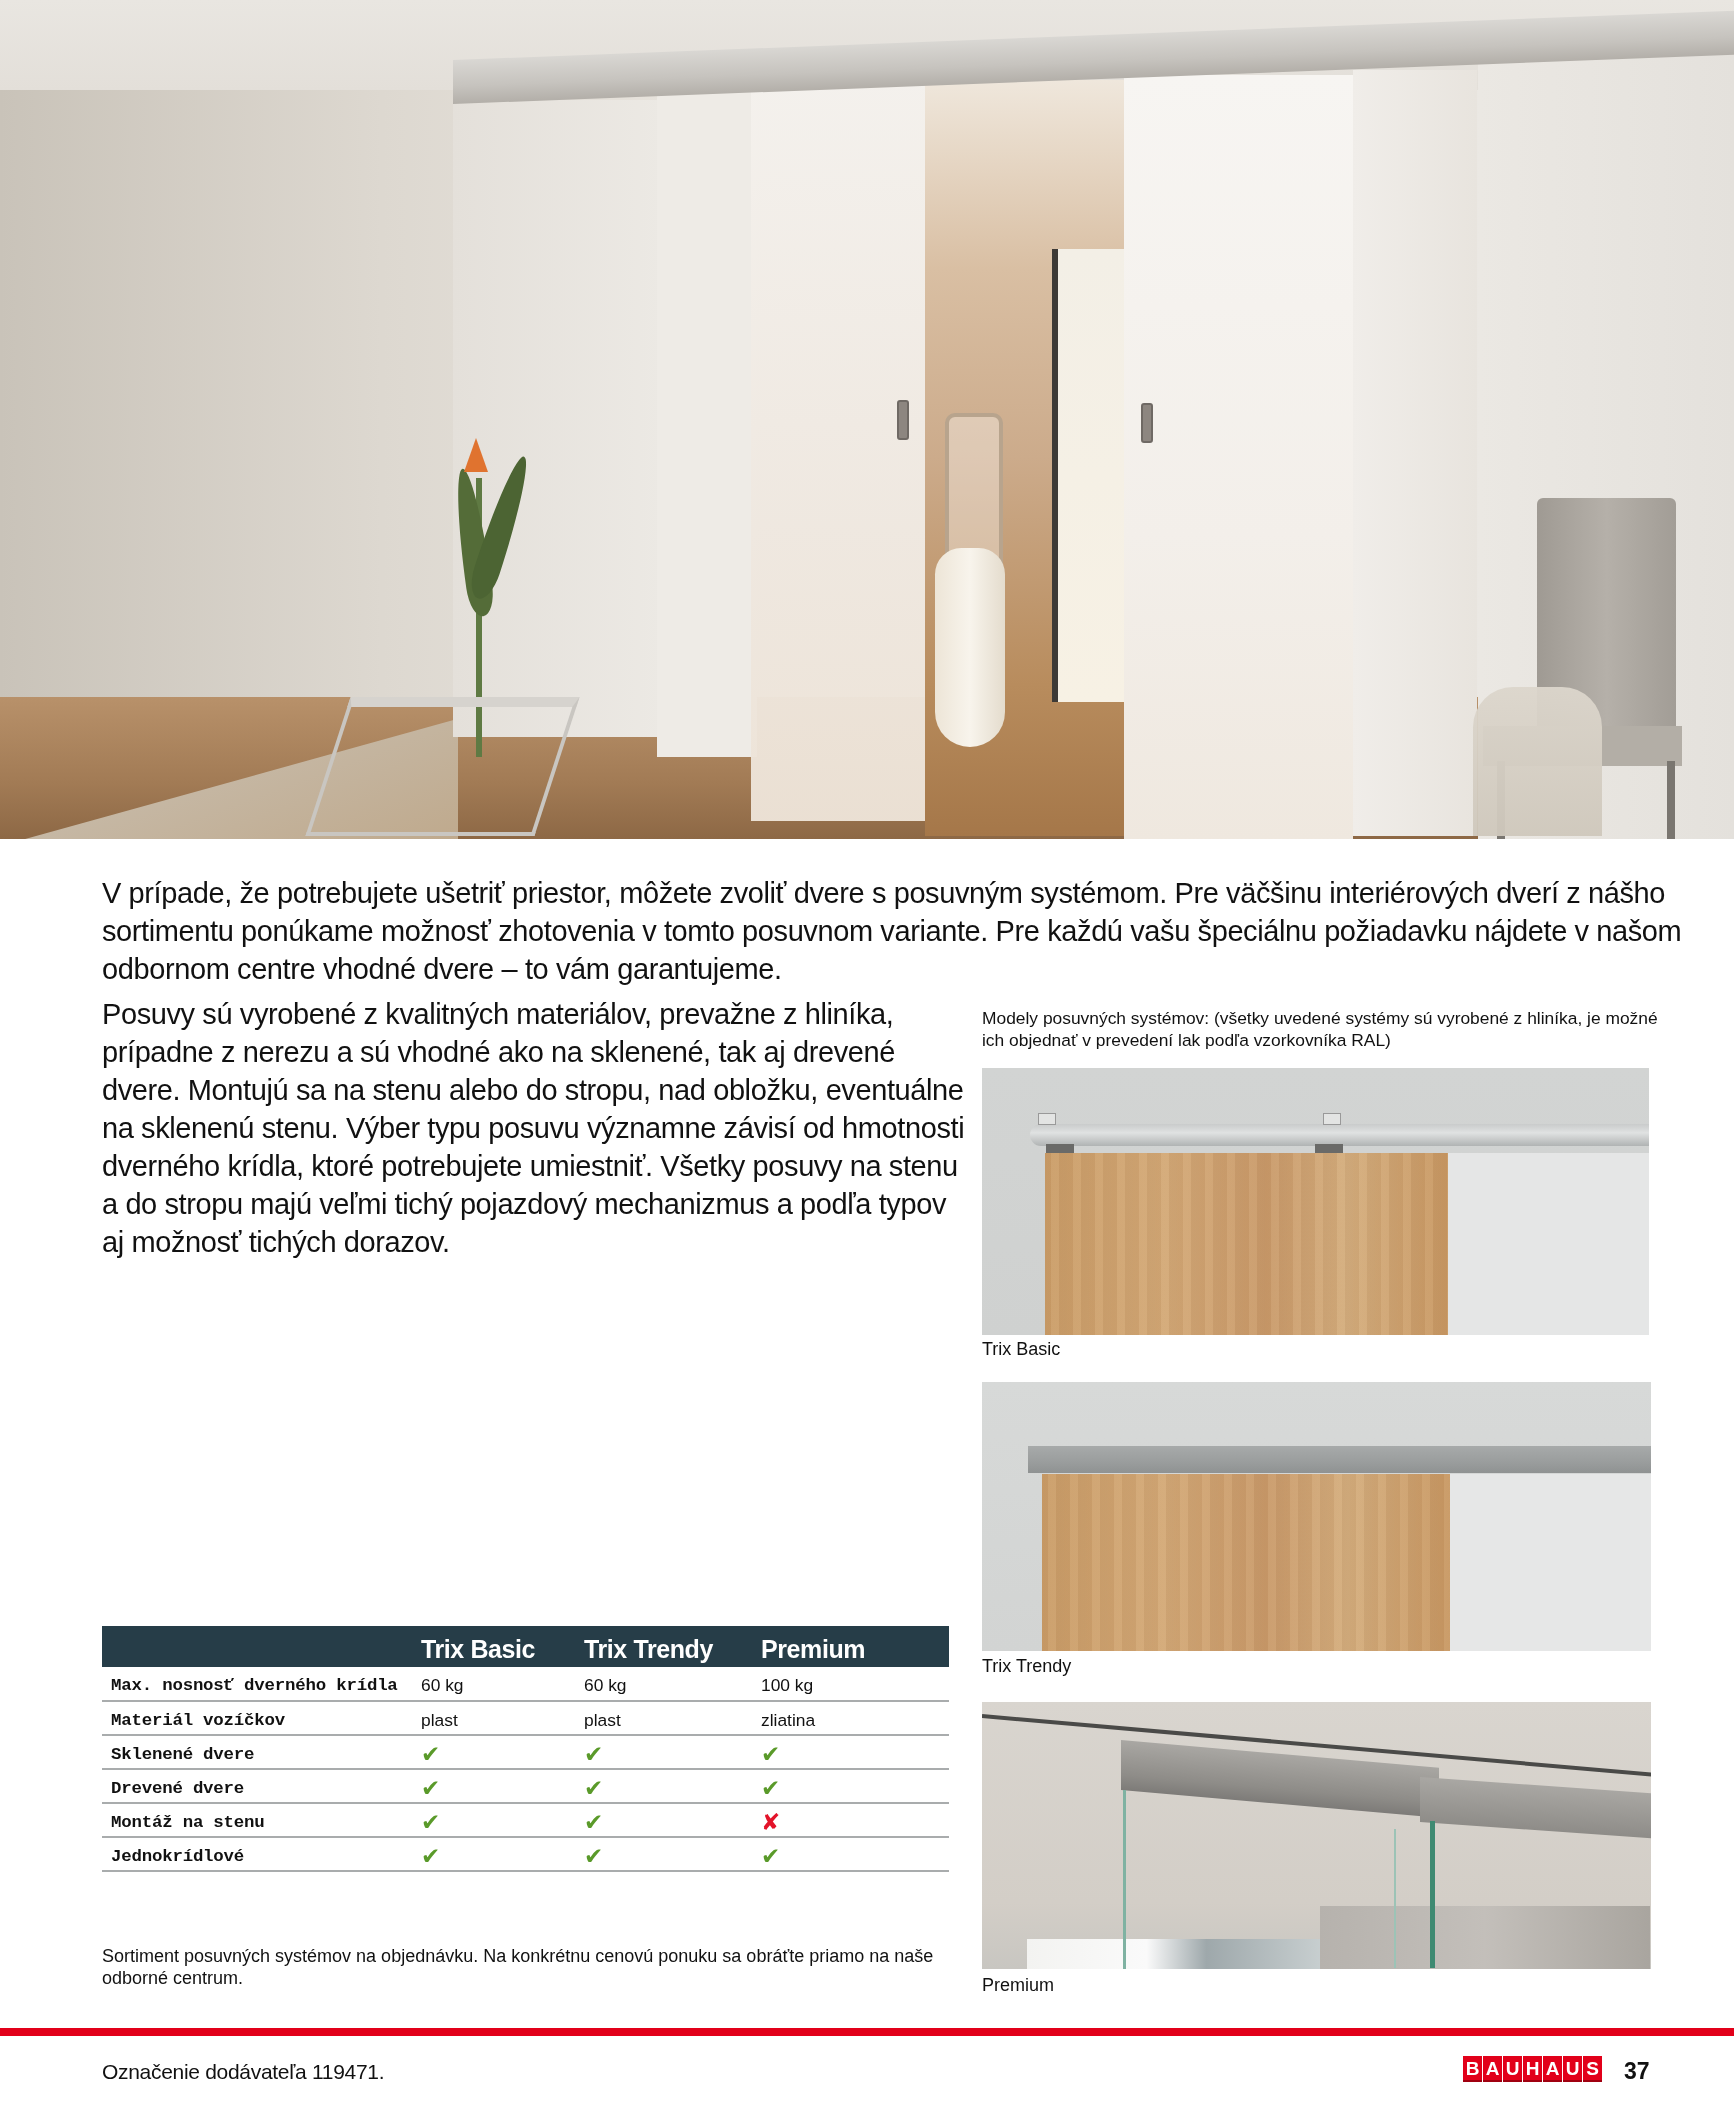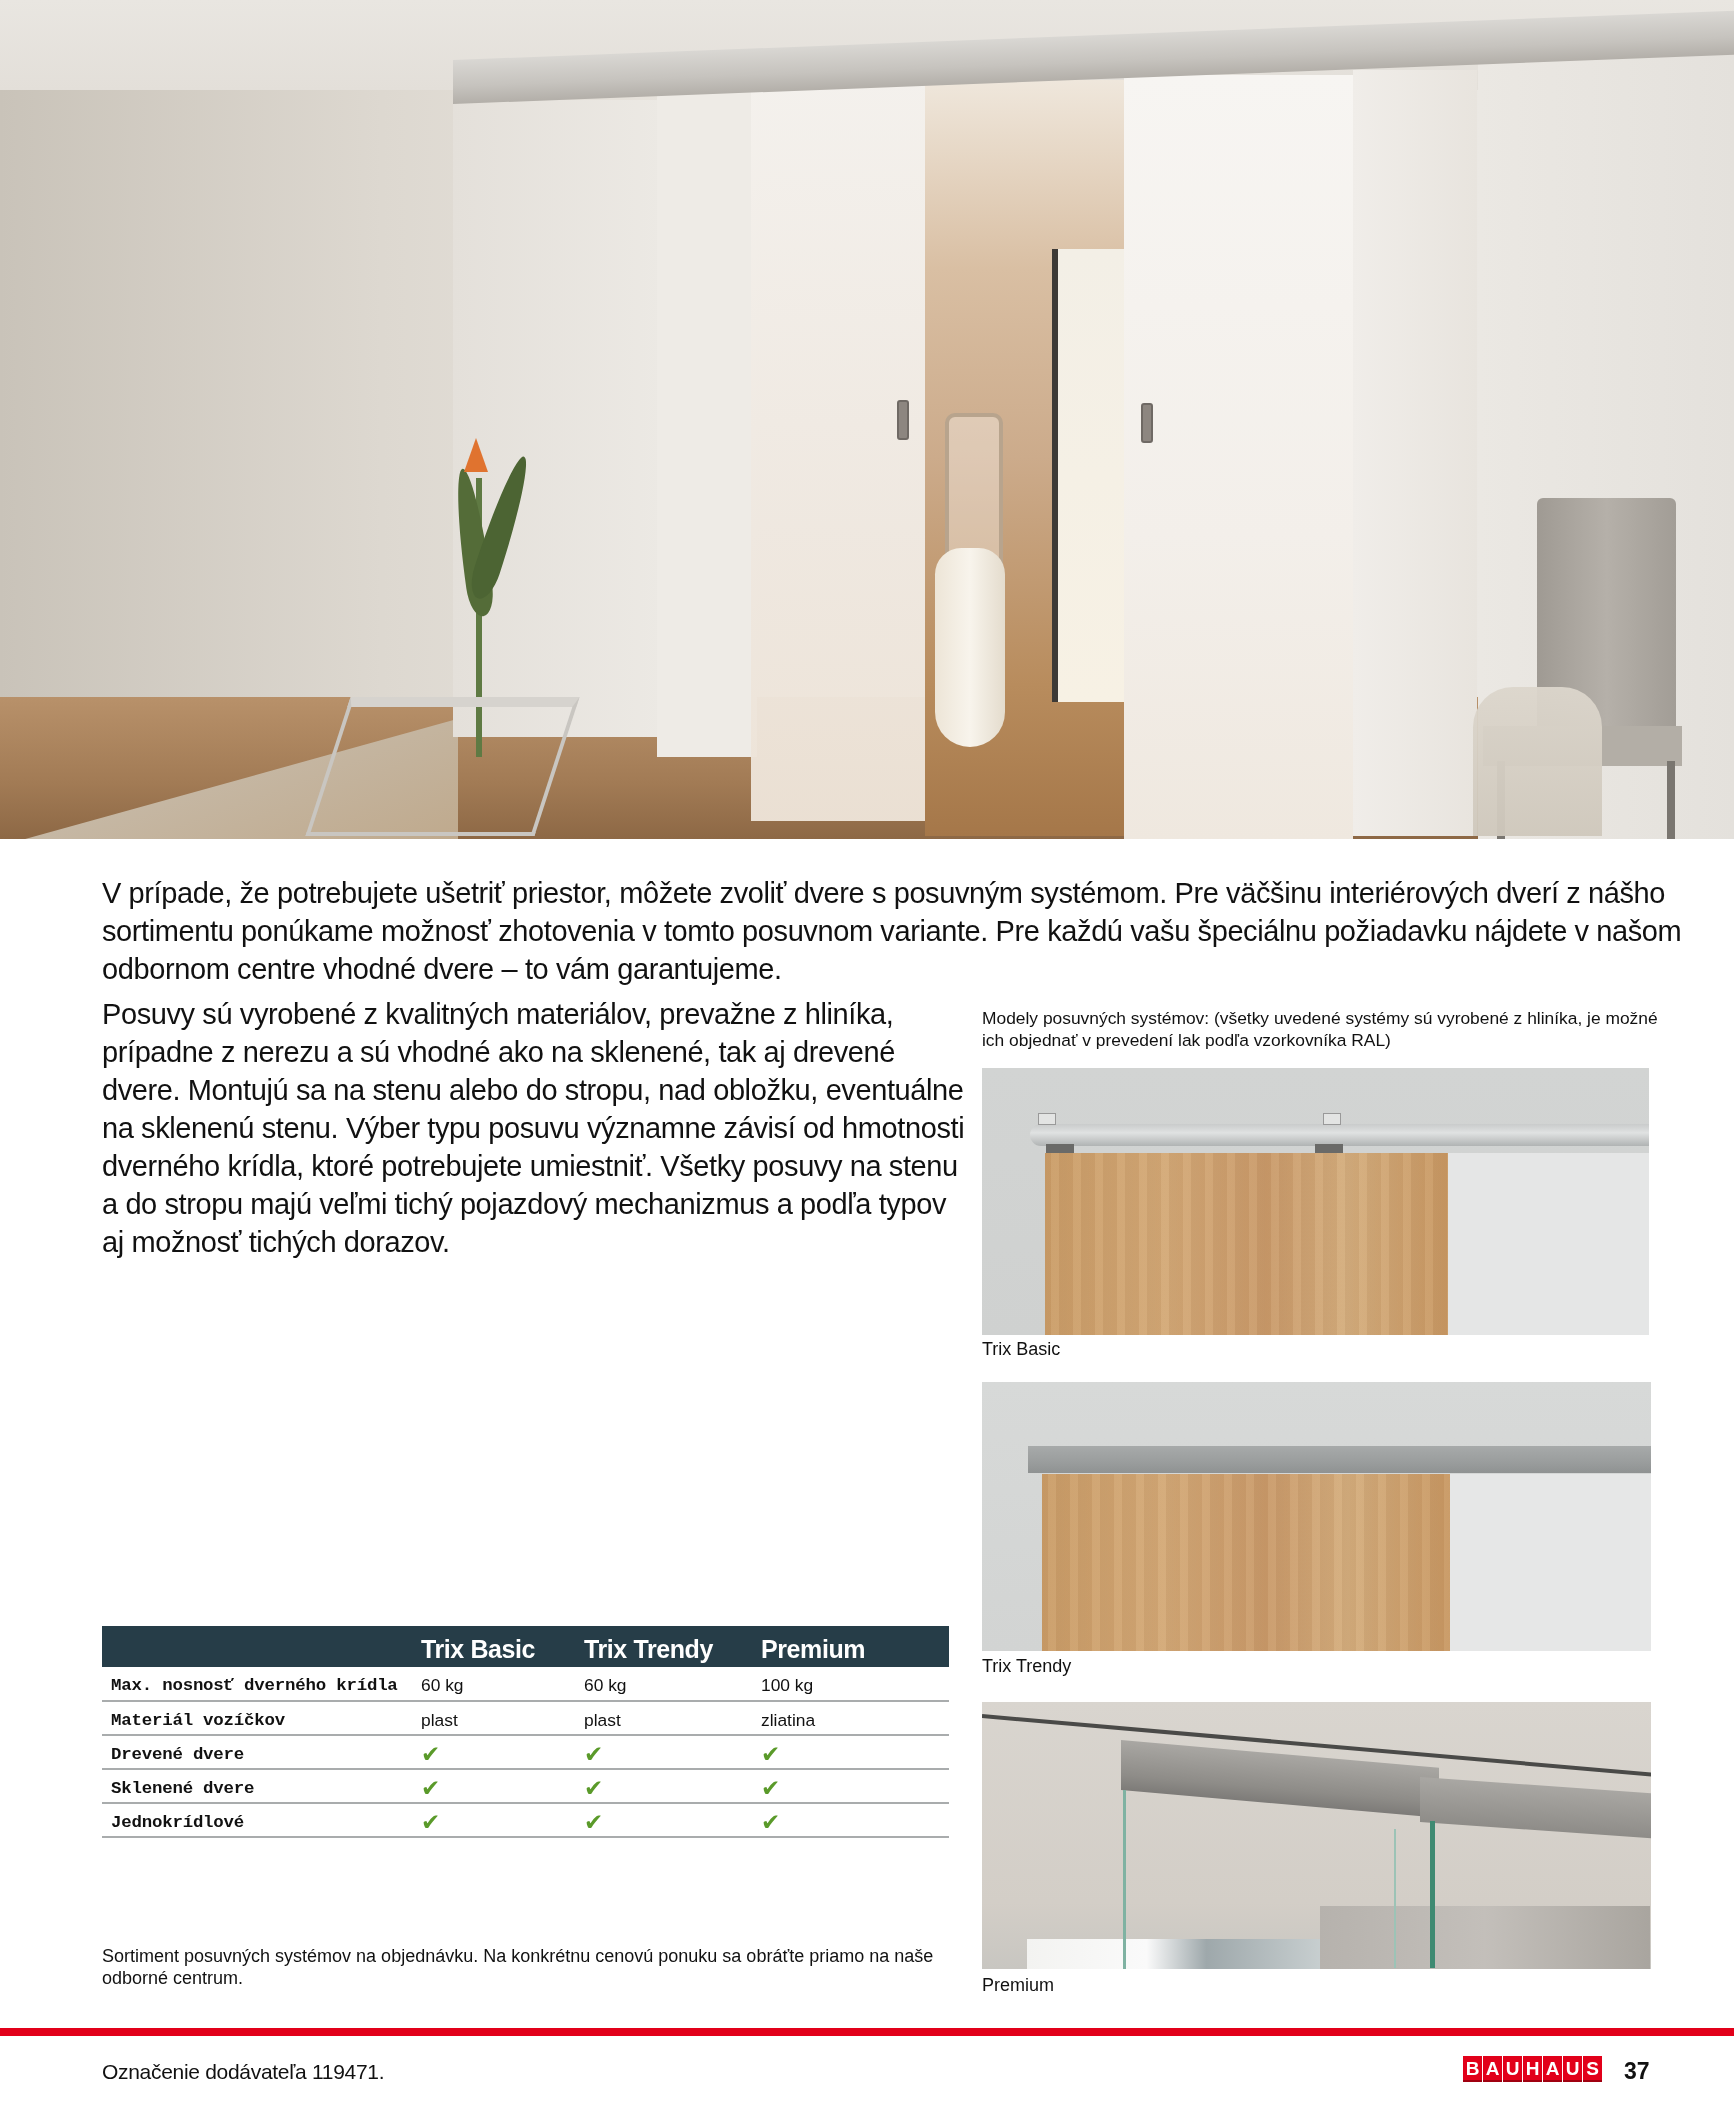--- a/index.html
+++ b/index.html
@@ -198,30 +198,36 @@
         <td class="v2"><span>60 kg</span></td>
         <td class="v3"><span>100 kg</span></td>
       </tr>
       <tr>
         <td class="label">Materiál vozíčkov</td>
         <td class="v1"><span>plast</span></td>
         <td class="v2"><span>plast</span></td>
         <td class="v3"><span>zliatina</span></td>
       </tr>
       <tr>
+        <td class="label">Sklenené dvere</td>
+        <td class="v1"><span class="check">✔</span></td>
+        <td class="v2"><span class="check">✔</span></td>
+        <td class="v3"><span class="check">✔</span></td>
+      </tr>
+      <tr>
         <td class="label">Drevené dvere</td>
         <td class="v1"><span class="check">✔</span></td>
         <td class="v2"><span class="check">✔</span></td>
         <td class="v3"><span class="check">✔</span></td>
       </tr>
       <tr>
-        <td class="label">Sklenené dvere</td>
-        <td class="v1"><span class="check">✔</span></td>
-        <td class="v2"><span class="check">✔</span></td>
-        <td class="v3"><span class="check">✔</span></td>
+        <td class="label">Montáž na stenu</td>
+        <td class="v1"><span class="check">✔</span></td>
+        <td class="v2"><span class="check">✔</span></td>
+        <td class="v3"><span class="cross">✘</span></td>
       </tr>
       <tr>
         <td class="label">Jednokrídlové</td>
         <td class="v1"><span class="check">✔</span></td>
         <td class="v2"><span class="check">✔</span></td>
         <td class="v3"><span class="check">✔</span></td>
       </tr>
     </tbody>
 </table>
 <p class="table-note">Sortiment posuvných systémov na objednávku. Na konkrétnu cenovú ponuku sa obráťte priamo na naše odborné centrum.</p>

